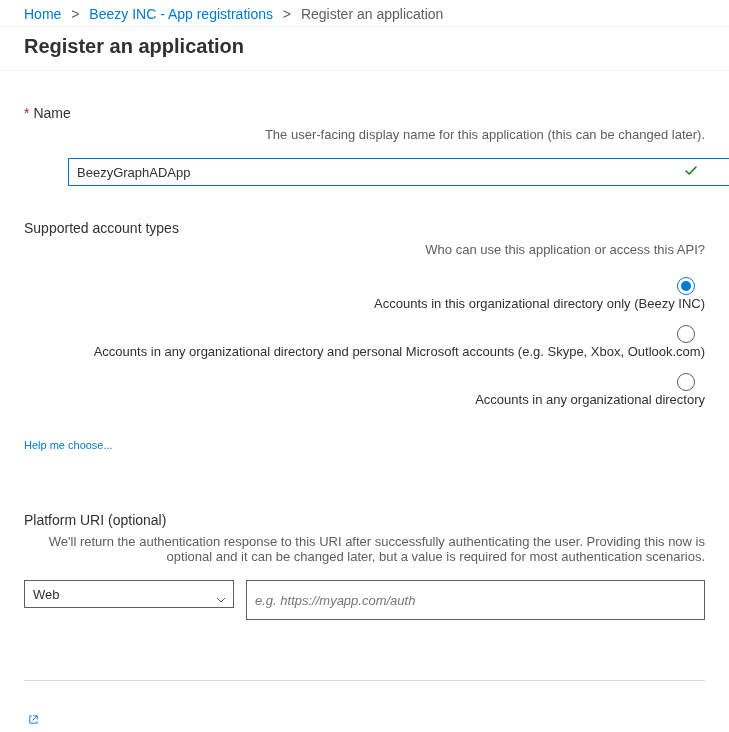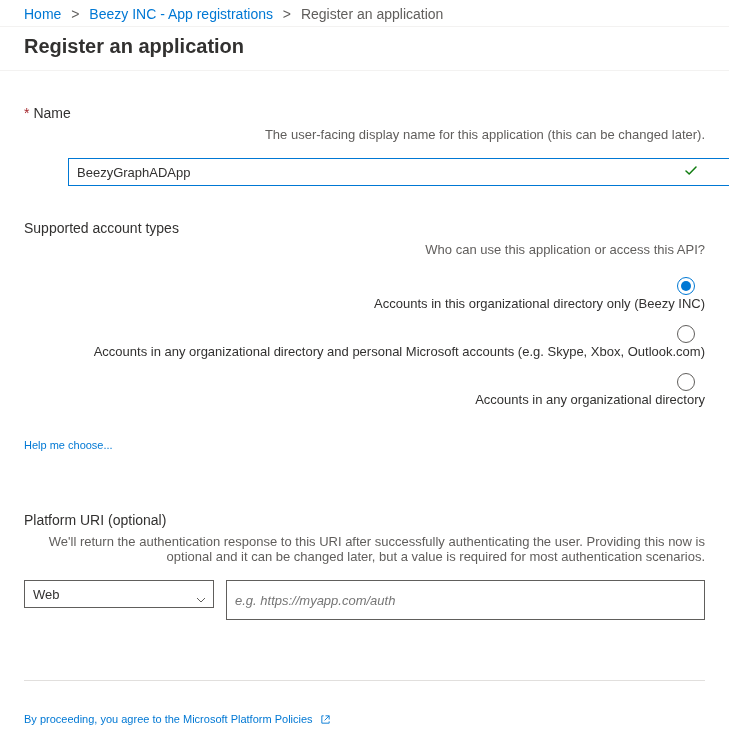--- a/index.html
+++ b/index.html
@@ -87,21 +87,21 @@
   }
   .radio-row.selected .radio-inner { display:block; }
   .radio-label { font-size:13px; color:#323130; }
 
   .link { color:#0078d4; font-size:11px; text-decoration:none; cursor:pointer; display:inline-block; }
   .help-link { margin-top:18px; }
 
   .redirect-row { display:flex; margin-top:16px; gap:12px; }
   .select-wrap {
     position:relative;
-    width:190px;
+    width:210px;
   }
   .select-box {
     width:100%;
     height:28px;
     border:1px solid #605e5c;
     background:#fff;
     padding:0 24px 0 8px;
     font-size:13px;
     display:flex;
     align-items:center;
@@ -206,21 +206,20 @@
           </svg>
       </span>
     </div>
     <input class="uri-input" type="text" placeholder="e.g. https://myapp.com/auth" style="">
   </div>
 
   <div class="footer-sep"></div>
 
   <div class="agree-row">
     <a class="link">
-      <span>By proceeding, you agree to the Microsoft Platform Policies</span>
       <span class="ext-icon">
         <svg width="11" height="11" viewBox="0 0 12 12">
             <path d="M4 2 H2 V10 H10 V8" stroke="#0078d4" stroke-width="1" fill="none"></path>
             <path d="M6 2 H10 V6" stroke="#0078d4" stroke-width="1" fill="none"></path>
             <path d="M10 2 L5 7" stroke="#0078d4" stroke-width="1" fill="none"></path>
           </svg>
       </span>
     </a>
   </div>
 

